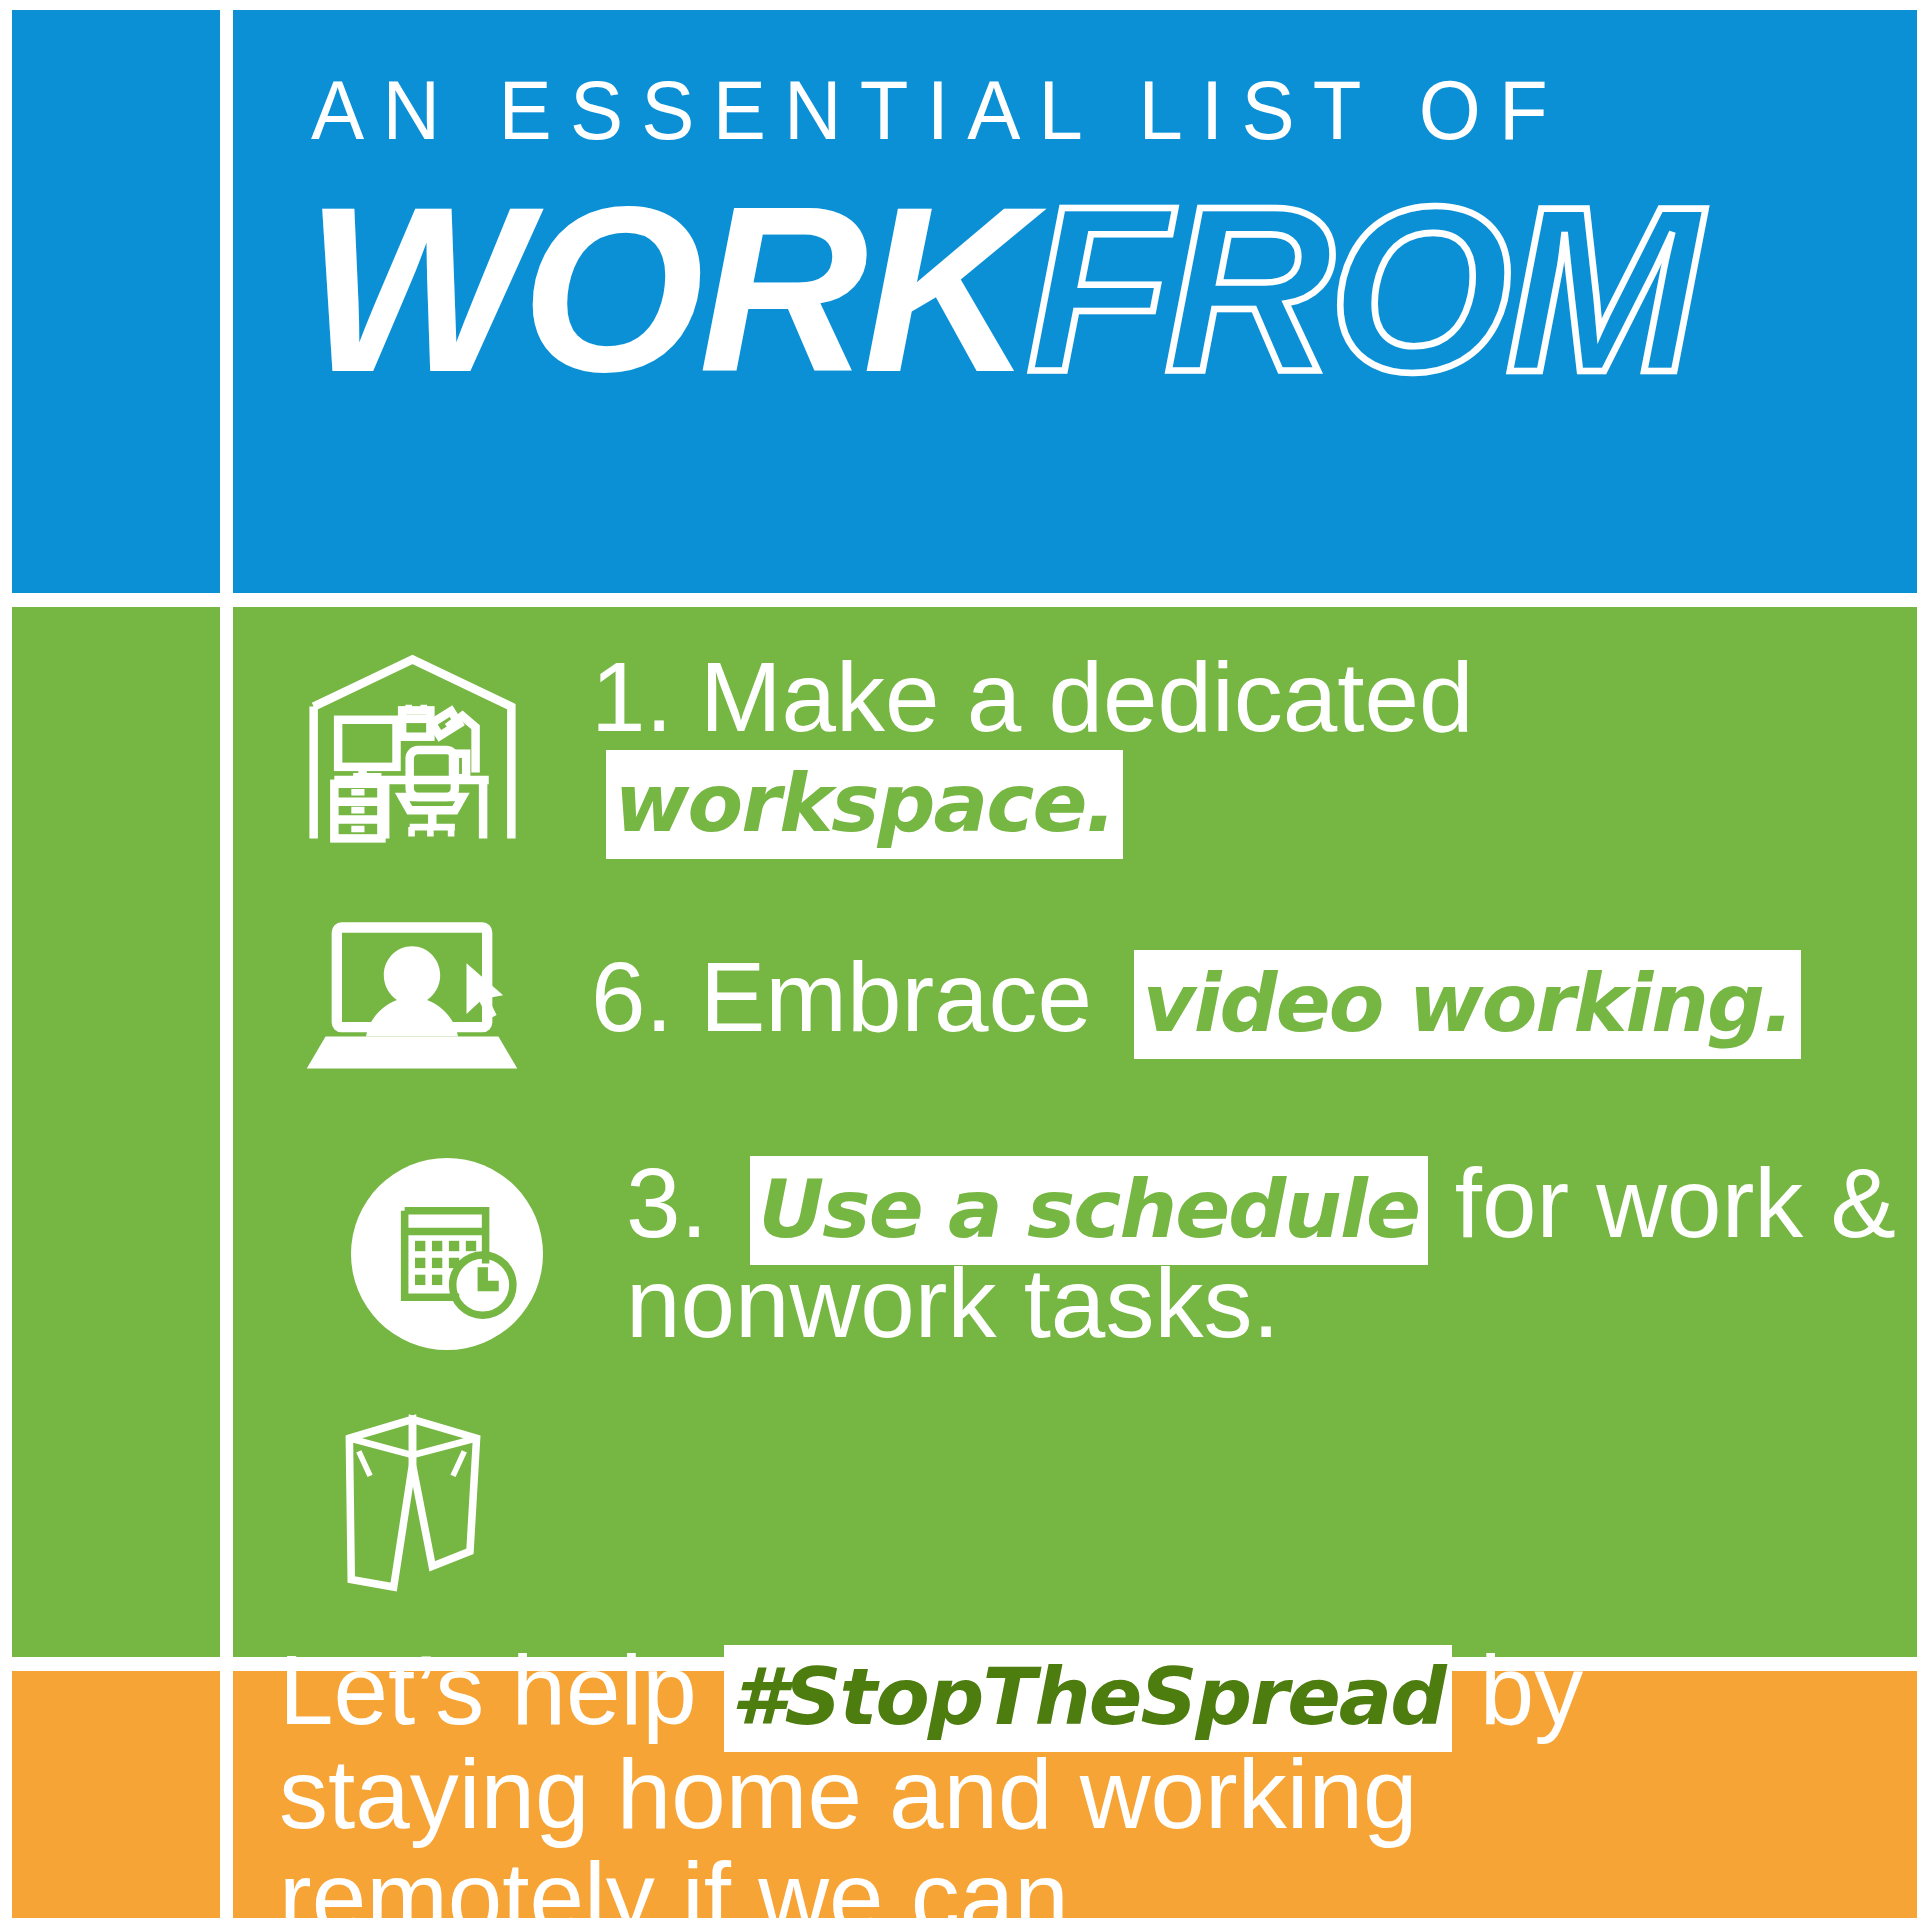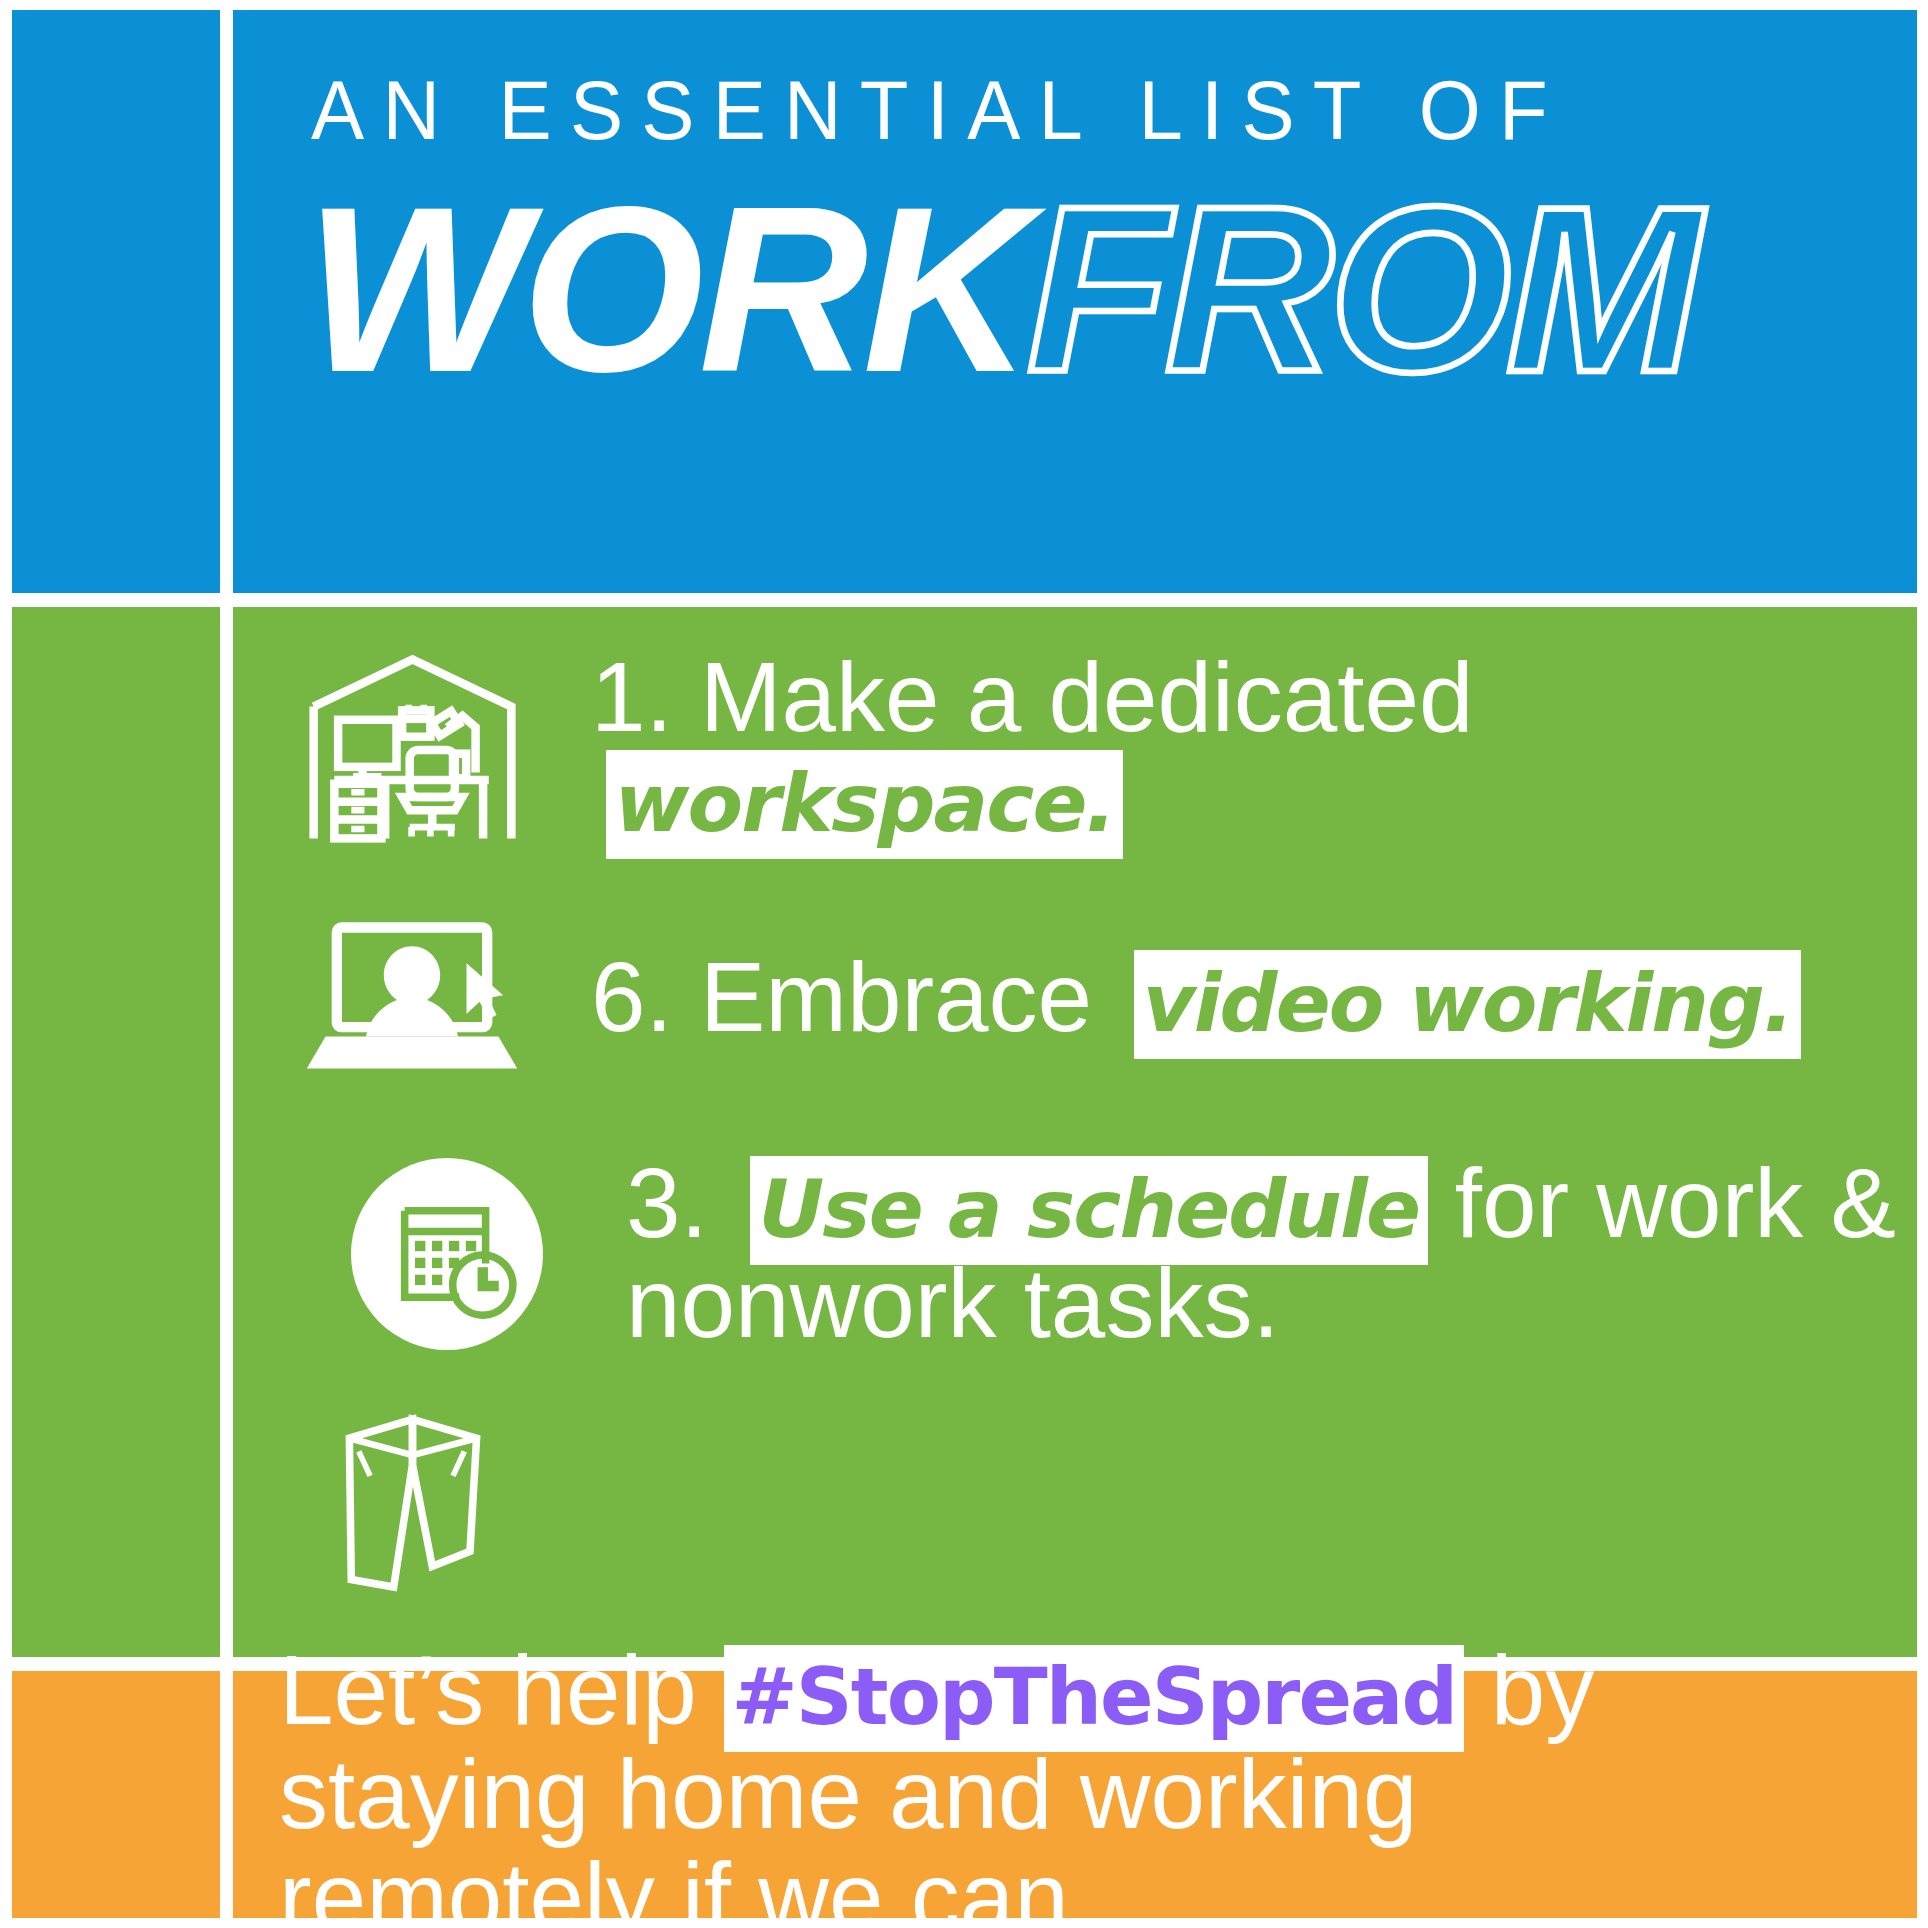--- a/index.html
+++ b/index.html
@@ -101,22 +101,23 @@
     margin-left:46px;
     color:#ffffff;
     font-family:"Liberation Sans Narrow","Liberation Sans",sans-serif;
     font-weight:400;
     font-size:98px;
     line-height:1.06;
     max-width:1318px;
   }
   .hl-o{
     background:#ffffff;
-    color:#8b5cf6;
+    color:#4d7c0f;
     font-weight:700;
+    font-style:italic;
     font-family:"DejaVu Sans","Liberation Sans",sans-serif;
     font-size:79px;
     letter-spacing:-1.9px;
     padding:5.6px 7.5px 9.4px 7.5px;
     box-decoration-break:clone;
     -webkit-box-decoration-break:clone;
   }
 
   
   .ico{display:block;}

